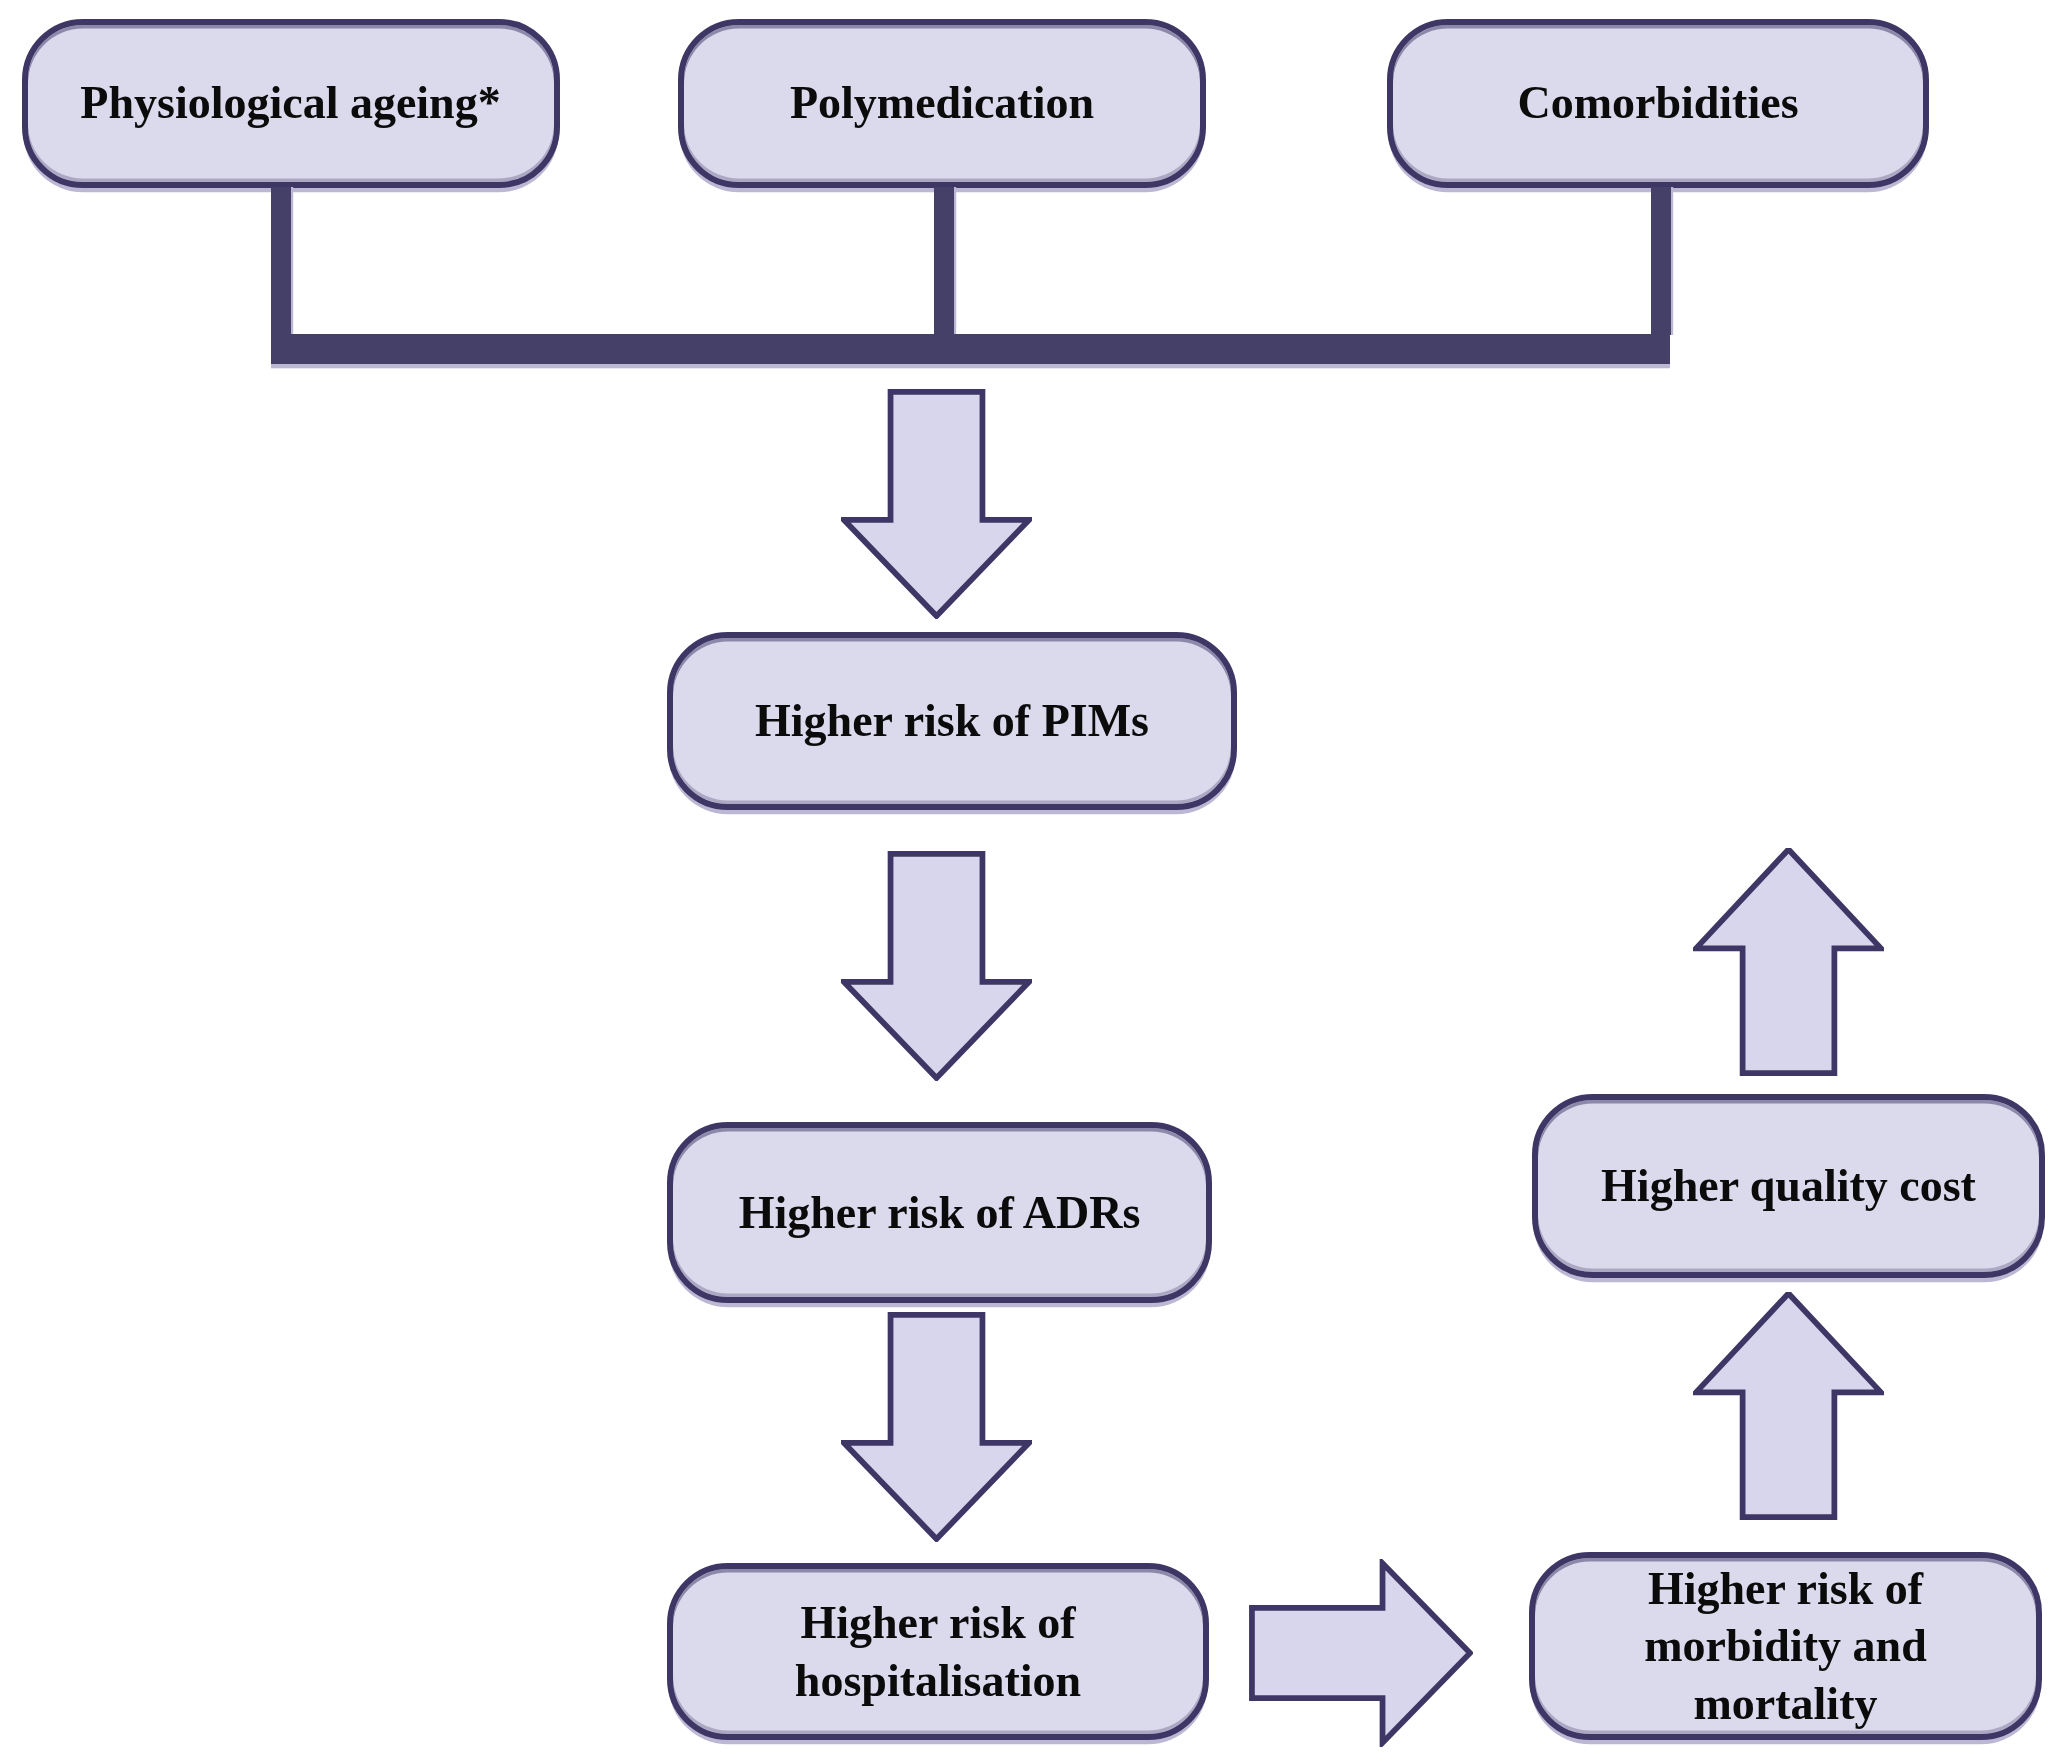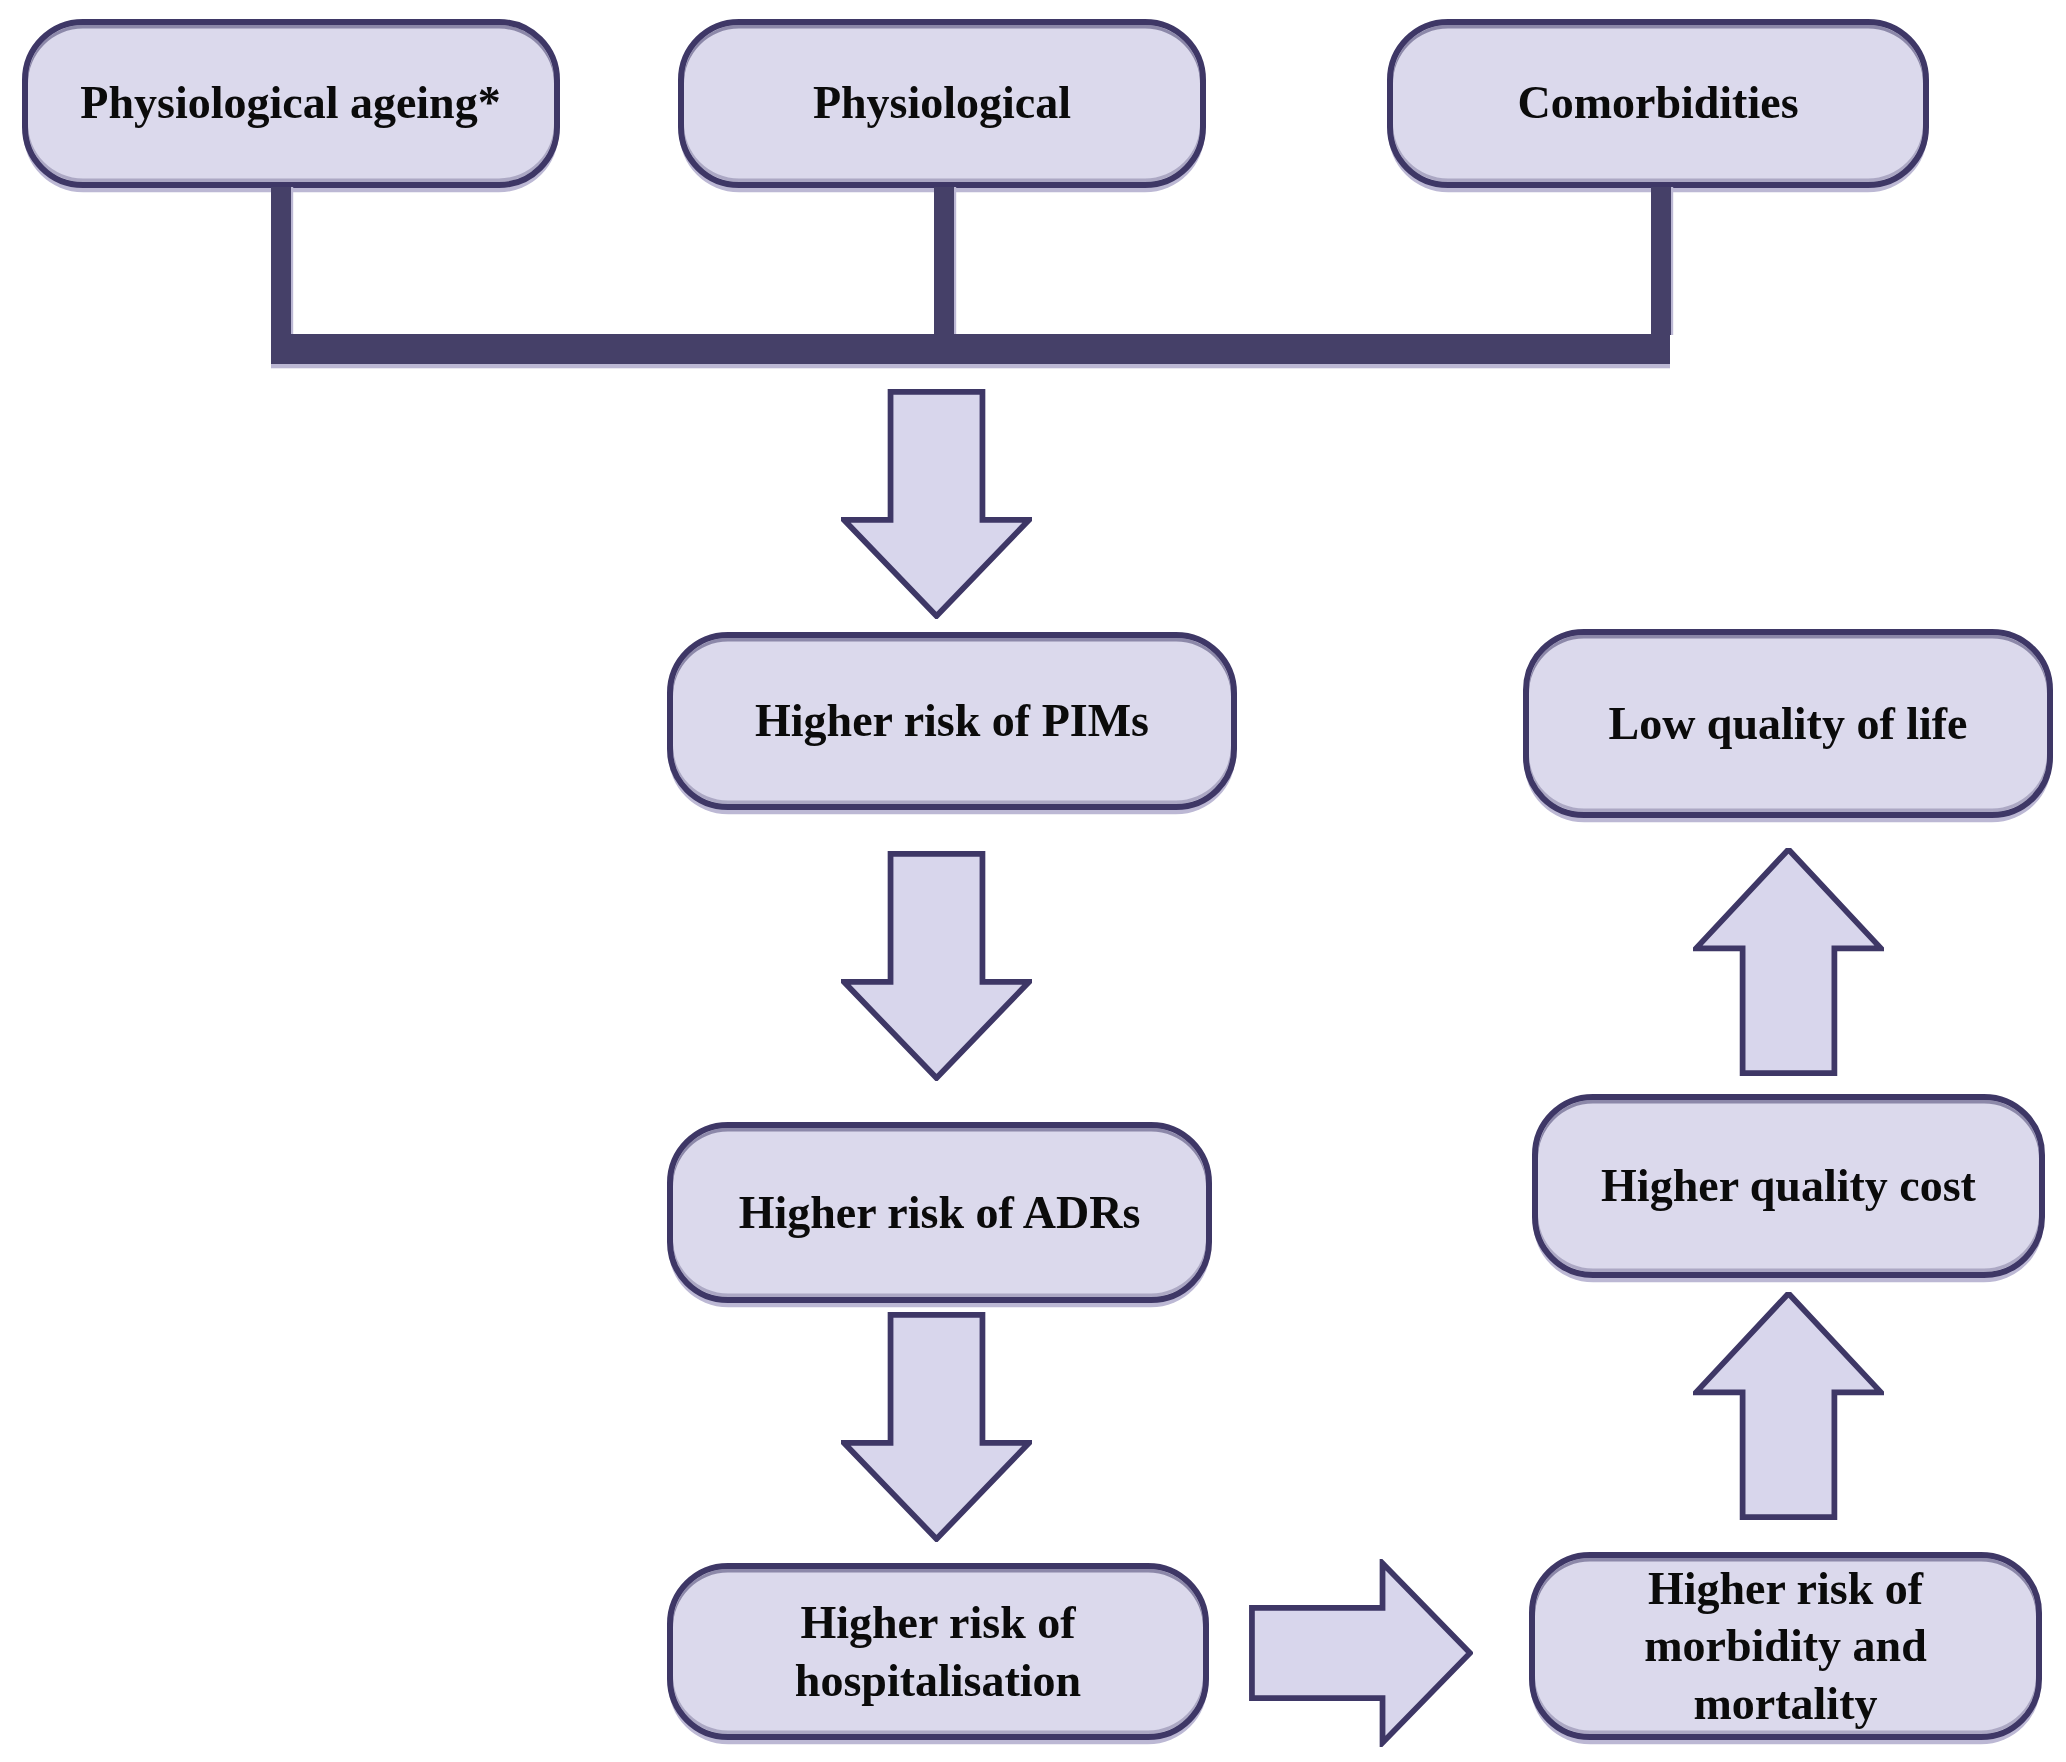--- a/index.html
+++ b/index.html
@@ -80,21 +80,21 @@
 </style>
 </head>
 <body>
 
 <div class="canvas">
 
   <div class="node n-physio">
     <span>Physiological ageing*</span>
   </div>
   <div class="node n-comorb">
-    <span>Physiological</span>
+    <span>Polymedication</span>
   </div>
   <div class="node n-polymed">
     <span>Comorbidities</span>
   </div>
 
   <div class="stem stem-left"></div>
   <div class="stem stem-middle"></div>
   <div class="stem stem-right"></div>
   <div class="bar"></div>
 
@@ -122,23 +122,20 @@
     <polygon points="4,68 186,68 186,6 308,131 186,256 186,194 4,194"></polygon>
   </svg>
 
   <svg class="arrow a-up1" width="191" height="228" viewBox="0 0 266 318">
     <polygon points="133,2 262,140 197,140 197,314 69,314 69,140 4,140"></polygon>
   </svg>
   <svg class="arrow a-up2" width="191" height="228" viewBox="0 0 266 318">
     <polygon points="133,2 262,140 197,140 197,314 69,314 69,140 4,140"></polygon>
   </svg>
 
-  <div class="node n-lowq">
-    <span>Low quality of life</span>
-  </div>
   <div class="node n-cost">
     <span>Higher quality cost</span>
   </div>
   <div class="node n-morb">
     <span>Higher risk of morbidity and mortality</span>
   </div>
 
 </div>
 
 

